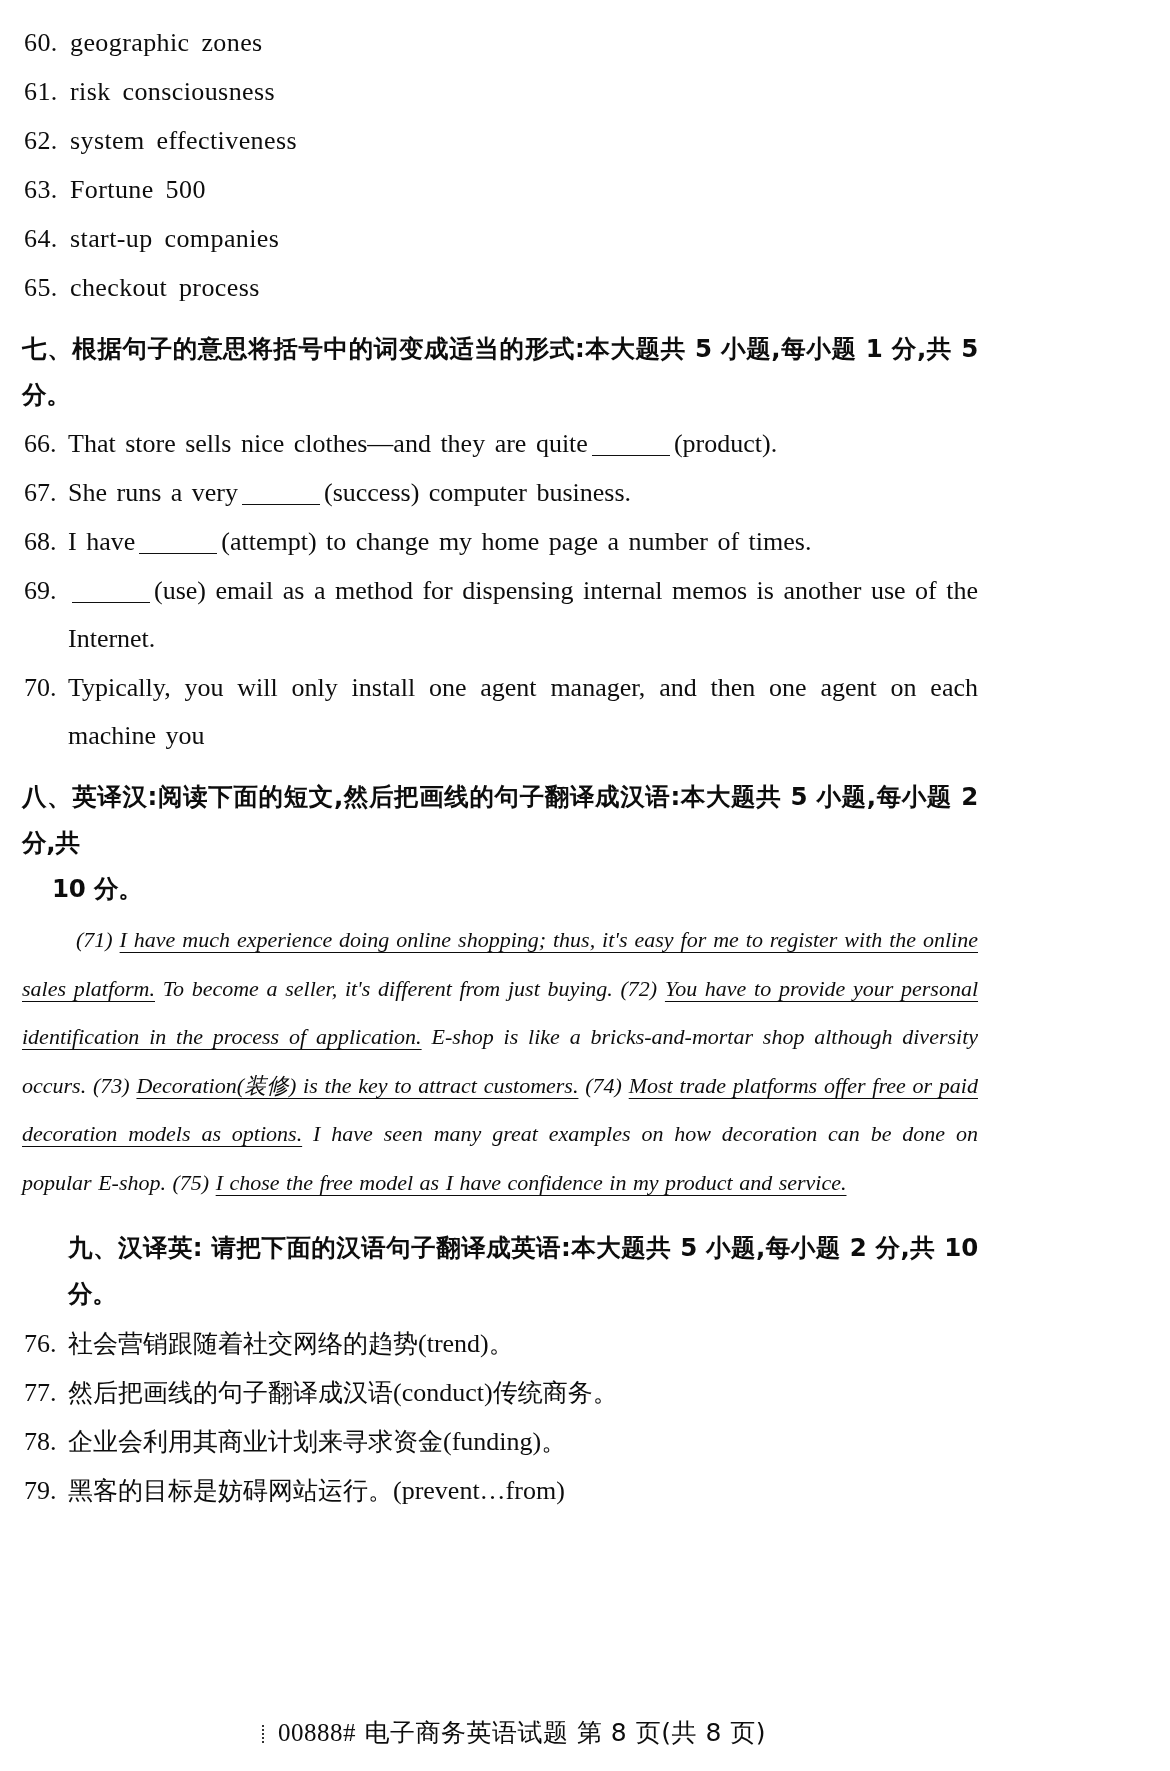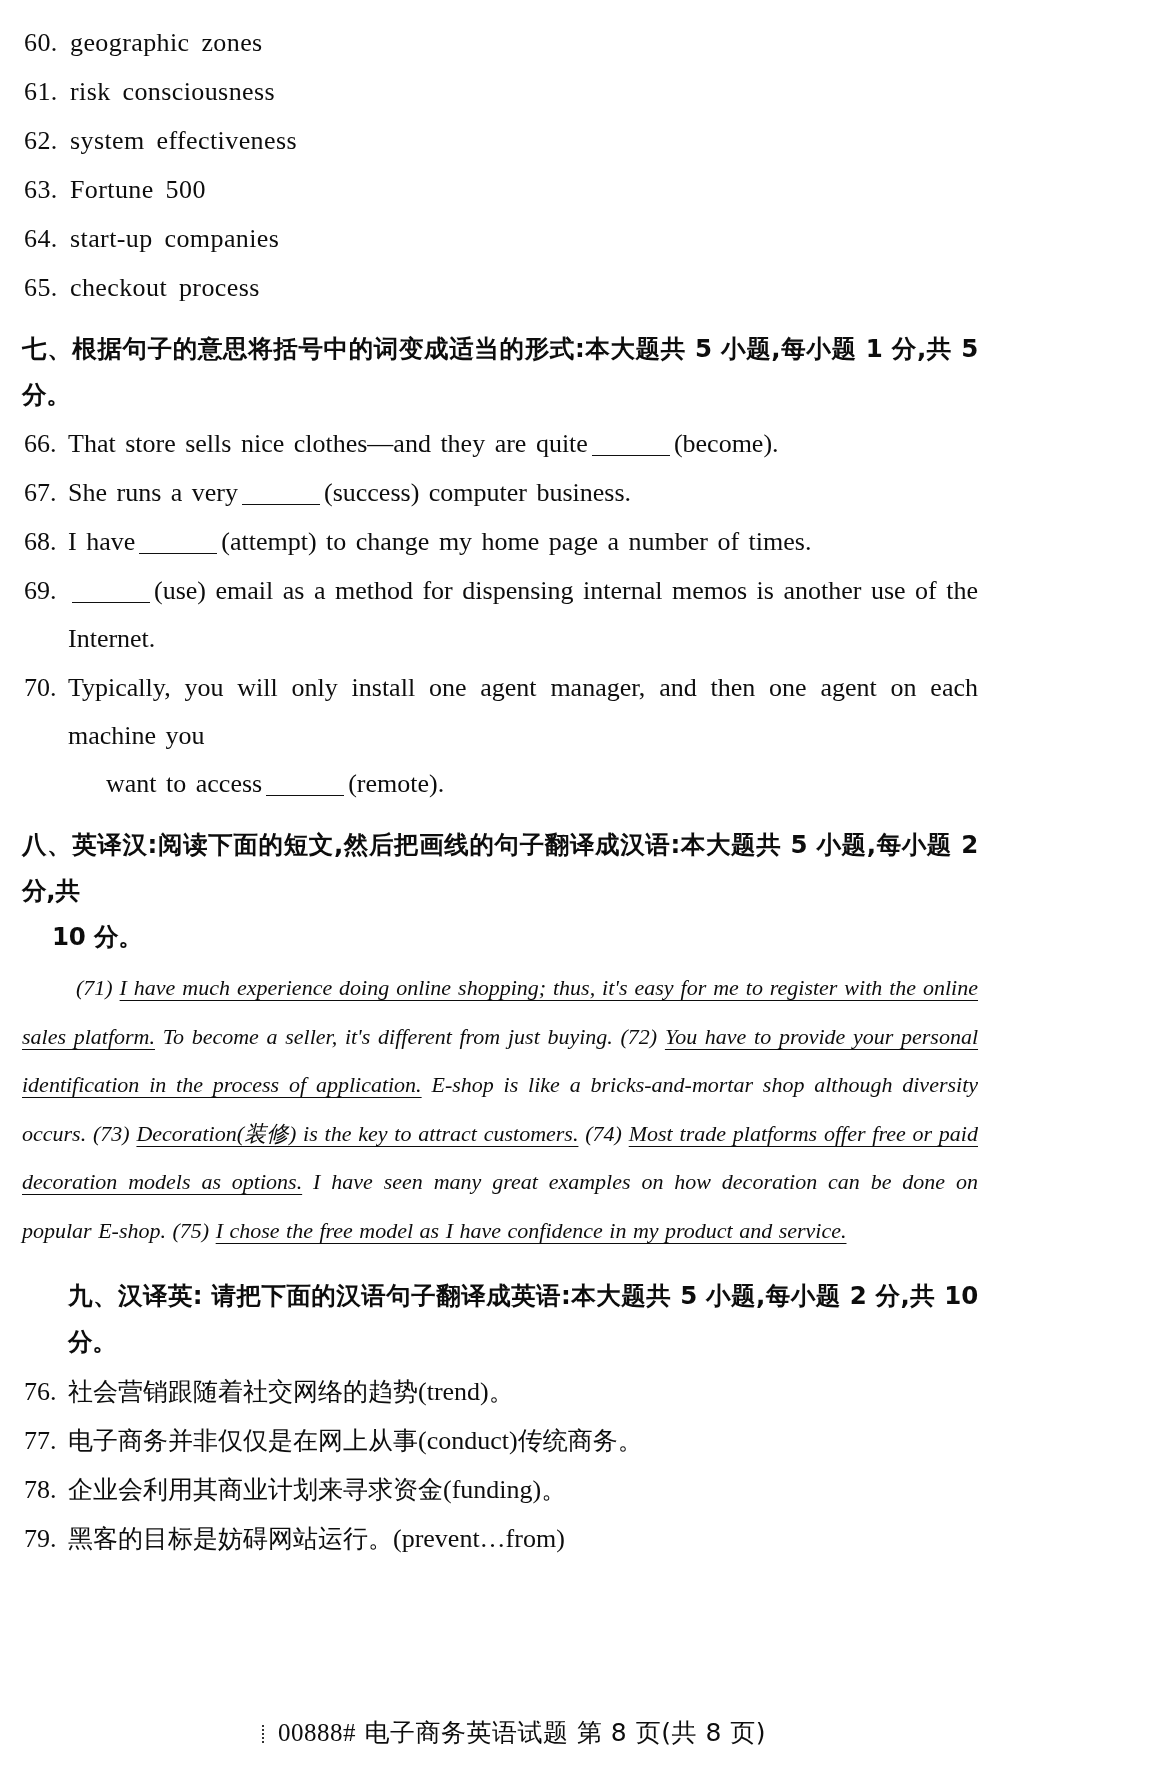--- a/index.html
+++ b/index.html
@@ -172,59 +172,58 @@
     <div class="vocab-item">
       <span class="vocab-num">65.</span><span class="vocab-text">checkout process</span>
     </div>
   </div>
 
   <div class="section-heading">七、根据句子的意思将括号中的词变成适当的形式:本大题共 5 小题,每小题 1 分,共 5 分。</div>
 
   <div>
 
     <div class="q">
-      <span class="q-num">66.</span><span class="sp">That store sells nice clothes—and they are quite</span><span class="blank"></span><span class="sp">(become).</span>
+      <span class="q-num">66.</span><span class="sp">That store sells nice clothes—and they are quite</span><span class="blank"></span><span class="sp">(product).</span>
     </div>
 
     <div class="q">
       <span class="q-num">67.</span><span class="sp">She runs a very</span><span class="blank"></span><span class="sp">(success) computer business.</span>
     </div>
 
     <div class="q">
       <span class="q-num">68.</span><span class="sp">I have</span><span class="blank"></span><span class="sp">(attempt) to change my home page a number of times.</span>
     </div>
 
     <div class="q">
       <span class="q-num">69.</span><span class="blank"></span><span class="sp">(use) email as a method for dispensing internal memos is another use of the Internet.</span>
     </div>
 
     <div class="q">
       <span class="q-num">70.</span><span class="sp">Typically, you will only install one agent manager, and then one agent on each machine you</span>
-      <span class="q-line2"><span class="sp">want to access</span><span class="blank"></span><span class="sp">(remote).</span></span>
     </div>
 
   </div>
 
   <div class="section-heading">
     <span>八、英译汉:阅读下面的短文,然后把画线的句子翻译成汉语:本大题共 5 小题,每小题 2 分,共</span>
     <span class="cont">10 分。</span>
   </div>
 
   <div class="passage"><span class="indent"></span><span>(71)</span> <span class="u">I have much experience doing online shopping; thus, it's easy for me to register with the online sales platform.</span>  <span>To become a seller, it's different from just buying.</span>  <span>(72)</span> <span class="u">You have to provide your personal identification in the process of application.</span>  <span>E-shop is like a bricks-and-mortar shop although diversity occurs.</span>  <span>(73)</span> <span class="u">Decoration(装修) is the key to attract customers.</span>  <span>(74)</span> <span class="u">Most trade platforms offer free or paid decoration models as options.</span>  <span>I have seen many great examples on how decoration can be done on popular E-shop.</span>  <span>(75)</span> <span class="u">I chose the free model as I have confidence in my product and service.</span></div>
 
   <div class="section-heading" style="margin-top:18px;margin-left:46px;">九、汉译英: 请把下面的汉语句子翻译成英语:本大题共 5 小题,每小题 2 分,共 10 分。</div>
 
   <div>
 
     <div class="cq">
       <span class="cq-num">76.</span><span class="cq-text">社会营销跟随着社交网络的趋势</span><span class="en">(trend)</span><span class="cq-text">。</span>
     </div>
 
     <div class="cq">
-      <span class="cq-num">77.</span><span class="cq-text">电子商务并非仅仅是在网上从事</span><span class="en">(conduct)</span><span class="cq-text">传统商务。</span>
+      <span class="cq-num">77.</span><span class="cq-text">然后把画线的句子翻译成汉语</span><span class="en">(conduct)</span><span class="cq-text">传统商务。</span>
     </div>
 
     <div class="cq">
       <span class="cq-num">78.</span><span class="cq-text">企业会利用其商业计划来寻求资金</span><span class="en">(funding)</span><span class="cq-text">。</span>
     </div>
 
     <div class="cq">
       <span class="cq-num">79.</span><span class="cq-text">黑客的目标是妨碍网站运行。</span><span class="en">(prevent…from)</span><span class="cq-text"></span>
     </div>
 

